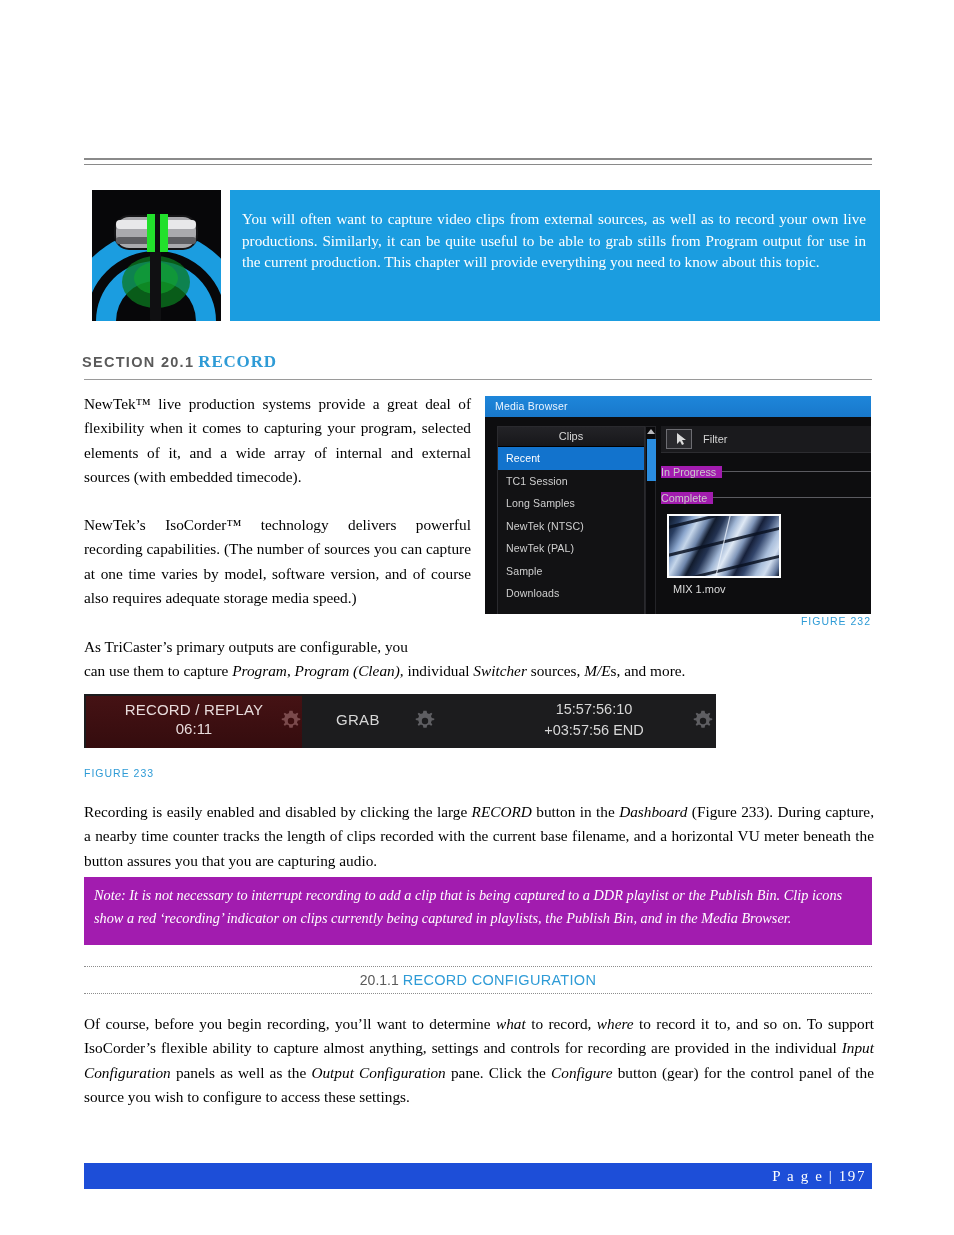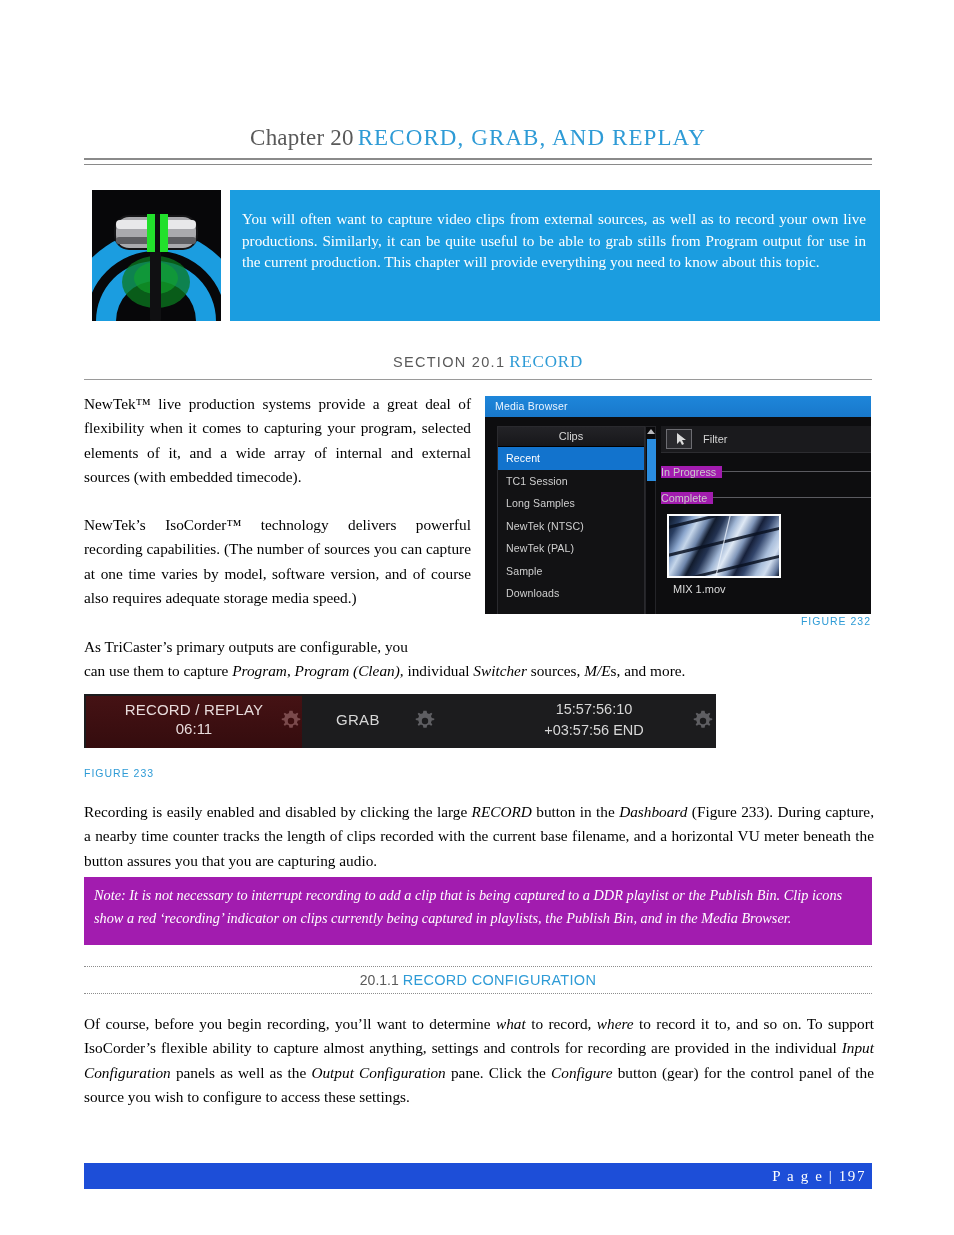--- a/index.html
+++ b/index.html
@@ -84,24 +84,25 @@
     color: #ffffff;
     font-size: 15.2px;
     line-height: 21.5px;
     text-align: justify;
     font-family: "Liberation Serif", serif;
   }
 
   
   .section-head {
     position: absolute;
-    left: 94px;
+    left: 82px;
     top: 352px;
     width: 788px;
-    text-align: center;
+    text-align: left;
+    font-weight: bold;
   }
   .section-head .sec-label {
     font-family: "Liberation Sans", sans-serif;
     font-size: 14.5px;
     color: #5a5a5a;
     letter-spacing: 1.3px;
   }
   .section-head .sec-title {
     font-family: "Liberation Serif", serif;
     font-size: 17px;
@@ -479,24 +480,20 @@
     line-height: 26px;
     padding-right: 6px;
     letter-spacing: 1.6px;
   }
 </style>
 </head>
 <body>
 
 <div class="page">
 
-  <div class="chapter-head">
-    <span class="ch-label">Chapter 20</span>
-    <span class="ch-title">RECORD, GRAB, AND REPLAY</span>
-  </div>
   <div class="chapter-rule"></div>
 
   <div class="intro-wrap">
     <div class="intro-icon">
       <svg width="129" height="131" viewBox="0 0 129 131">
         <rect x="0" y="0" width="129" height="131" fill="#070709"></rect>
         <g>
           <path d="M 4 131 A 60 60 0 0 1 64 71 A 60 60 0 0 1 124 131 L 104 131 A 40 40 0 0 0 64 91 A 40 40 0 0 0 24 131 Z" fill="#1b9de0"></path>
           <path d="M -26 131 A 90 90 0 0 1 64 41 A 90 90 0 0 1 154 131 L 134 131 A 70 70 0 0 0 64 61 A 70 70 0 0 0 -6 131 Z" fill="#1b9de0"></path>
           <ellipse cx="64" cy="92" rx="34" ry="26" fill="#0b7a1f" opacity="0.75"></ellipse>

